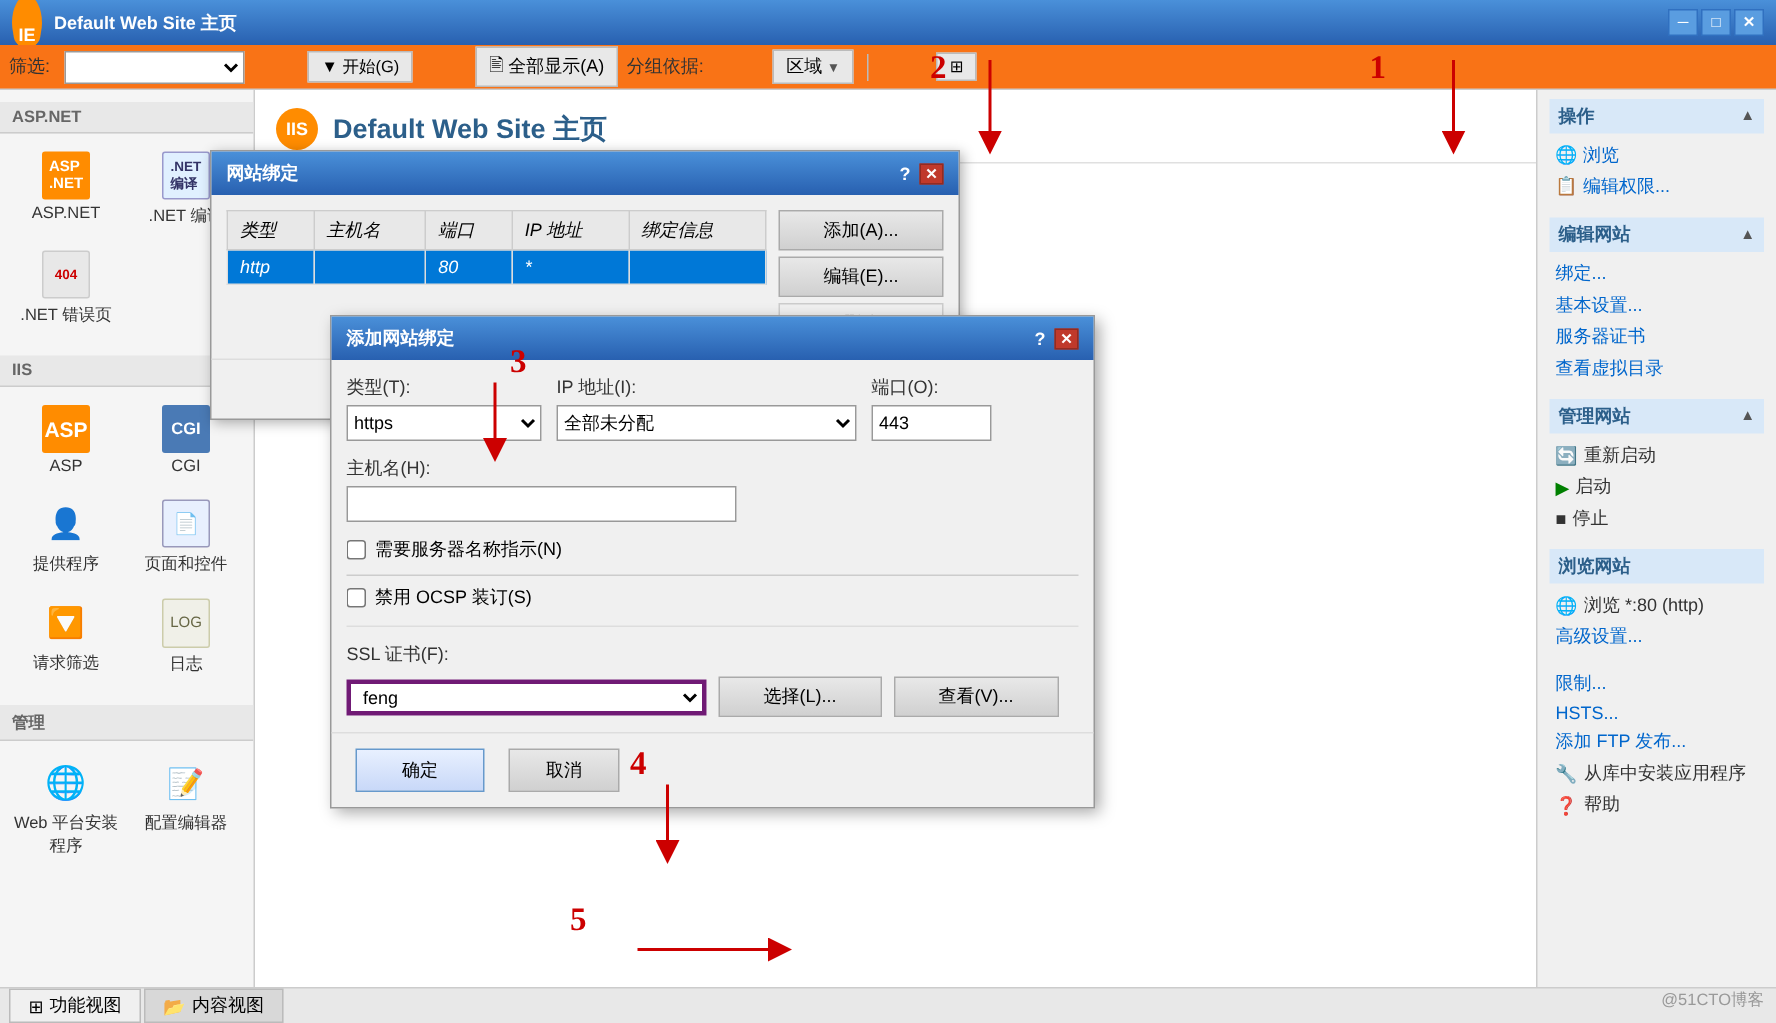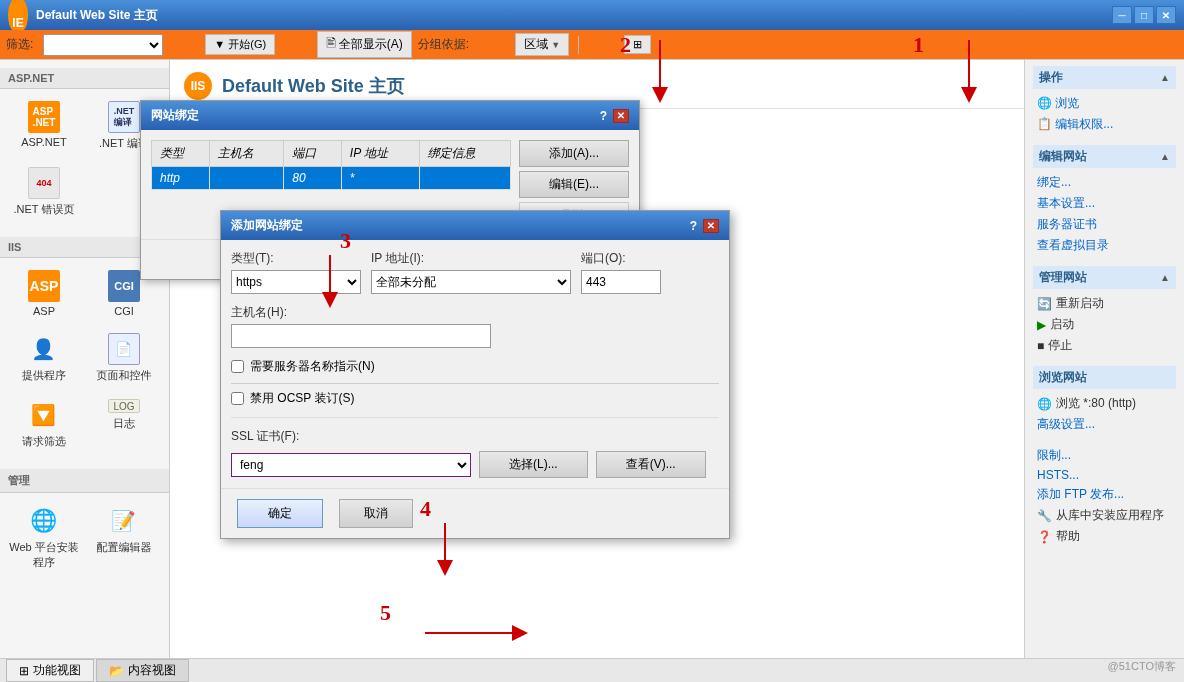--- a/index.html
+++ b/index.html
@@ -110,21 +110,21 @@
     .form-select { border: 1px solid #999; background: white; padding: 3px 0; font-size: 12px; height: 24px; }
     .form-select-lg { width: 130px; }
     .form-select-md { width: 200px; }
     .form-input { border: 1px solid #999; background: white; padding: 3px 4px; font-size: 12px; height: 24px; }
     .form-input-port { width: 80px; }
     .form-input-host { width: 260px; }
     .checkbox-row { display: flex; align-items: center; gap: 6px; margin-bottom: 8px; }
     .checkbox-row input[type="checkbox"] { width: 13px; height: 13px; }
     .ssl-section { margin-top: 10px; padding-top: 10px; border-top: 1px solid #ddd; }
     .ssl-row { display: flex; align-items: center; gap: 8px; margin-top: 6px; }
-    .ssl-select { border: 1px solid #701a75; background: white; padding: 0 4px; font-size: 12px; height: 24px; width: 240px; }
+    .ssl-select { border: 3px solid #701a75; background: white; padding: 0 4px; font-size: 12px; height: 24px; width: 240px; }
     .arrow-num {
       position: absolute;
       font-size: 22px;
       color: #cc0000;
       font-weight: bold;
       z-index: 50;
       pointer-events: none;
       font-family: serif;
     }
 
@@ -214,21 +214,21 @@
           </div>
           <div class="sidebar-item">
             <div class="sidebar-icon" style="width:32px;height:32px;display:flex;align-items:center;justify-content:center;background:#e8f0fe;border:1px solid #99b;border-radius:2px;font-size:14px;color:#336;">📄</div>
             <span class="sidebar-item-label">页面和控件</span>
           </div>
           <div class="sidebar-item">
             <div class="sidebar-icon" style="width:32px;height:32px;display:flex;align-items:center;justify-content:center;font-size:20px;color:#cc4400;">🔽</div>
             <span class="sidebar-item-label">请求筛选</span>
           </div>
           <div class="sidebar-item">
-            <div class="sidebar-icon" style="width:32px;height:14px;display:flex;align-items:center;justify-content:center;background:#f0f0e8;border:1px solid #cca;border-radius:2px;font-size:10px;color:#664;">LOG</div>
+            <div class="sidebar-icon" style="width:32px;height:33px;display:flex;align-items:center;justify-content:center;background:#f0f0e8;border:1px solid #cca;border-radius:2px;font-size:10px;color:#664;">LOG</div>
             <span class="sidebar-item-label">日志</span>
           </div>
         </div>
       </div>
 
       <div class="sidebar-section">
         <div class="sidebar-section-title">管理</div>
         <div class="sidebar-items-row">
           <div class="sidebar-item">
             <div class="sidebar-icon" style="width:32px;height:32px;display:flex;align-items:center;justify-content:center;font-size:22px;color:#0066cc;">🌐</div>

